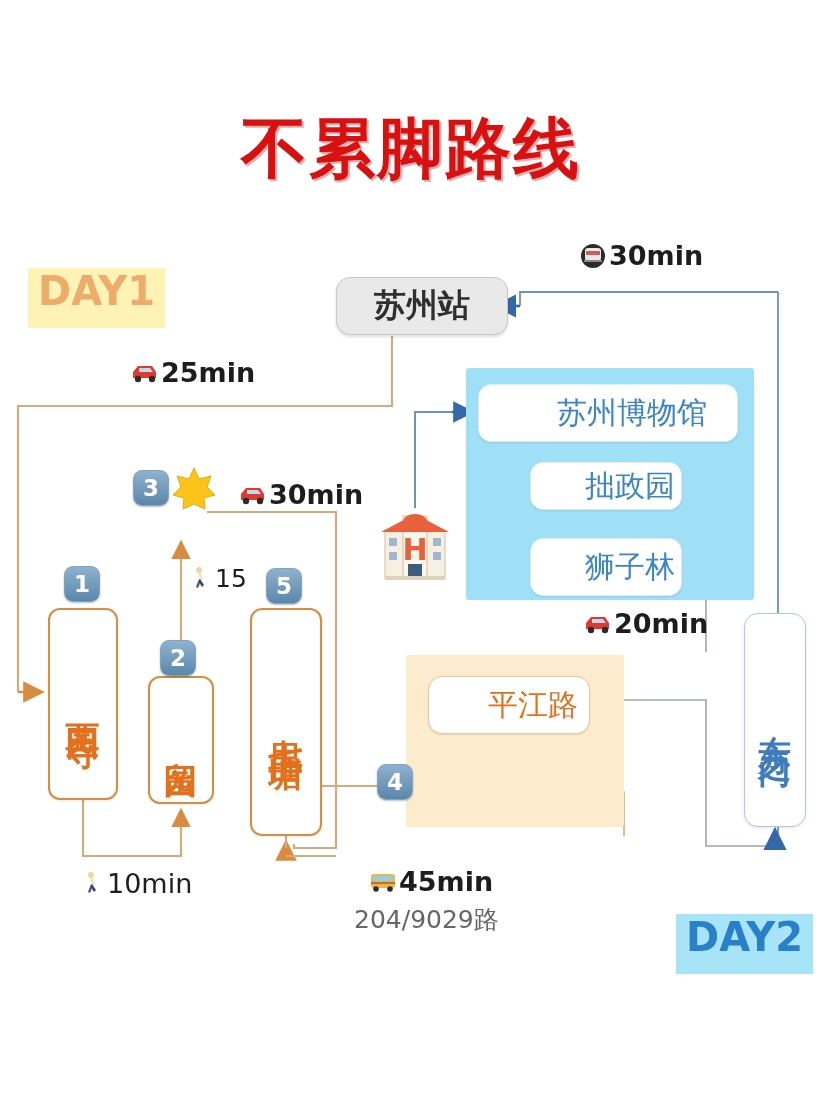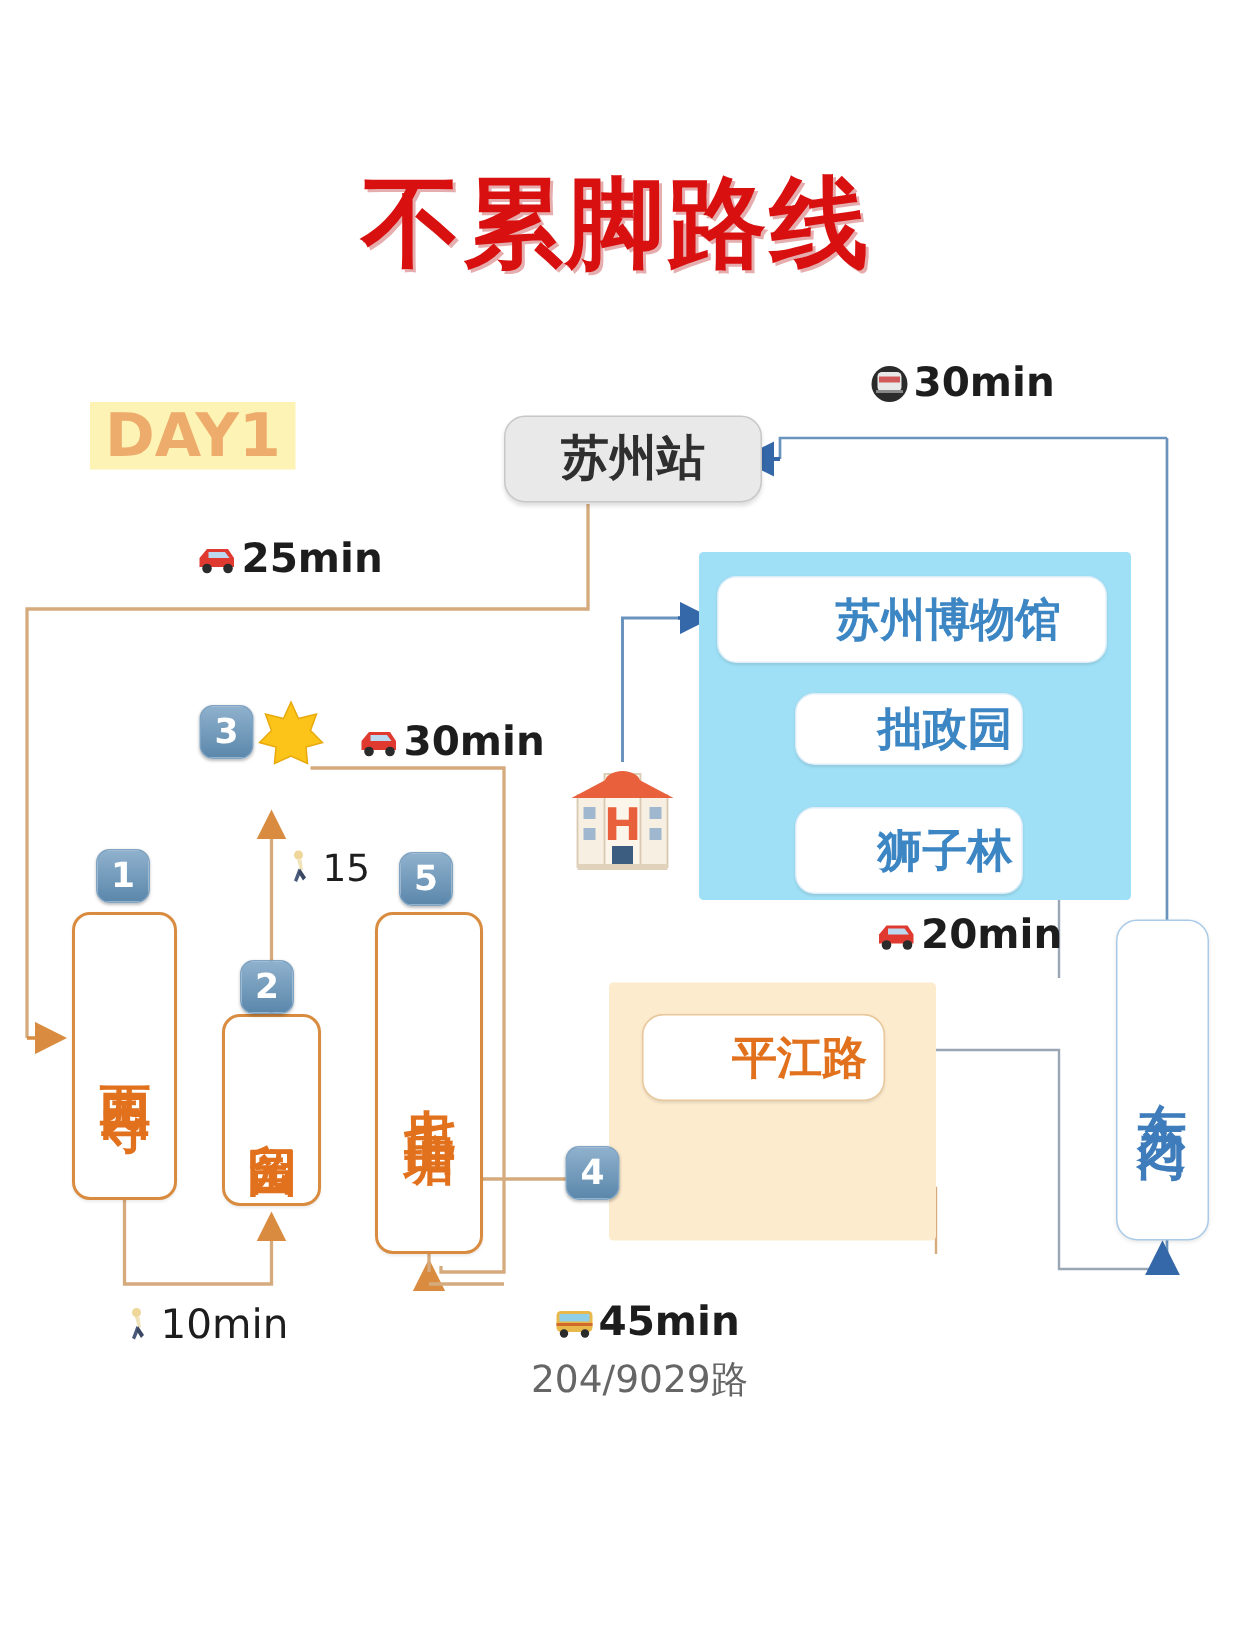--- a/index.html
+++ b/index.html
@@ -29,23 +29,22 @@
     letter-spacing: 2px;
     text-shadow: 2px 2px 0 rgba(180,20,20,.35);
   }
 
   
   .daytag {
     position: absolute;
     font-family: "DejaVu Sans", sans-serif;
     font-size: 40px;
     font-weight: bold;
-    padding: 2px 10px 1px 10px;
+    padding: 2px 10px 16px 10px;
     line-height: 1.05;
-    margin-left: 32px;
   }
   .daytag.d1 { left: 28px; top: 268px; color: #edab6c; background: #fdf3b4; }
   .daytag.d2 { left: 676px; top: 914px; color: #2a7fc9; background: #a7e4f7; }
 
   
   .node {
     position: absolute;
     border-radius: 12px;
     background: #ffffff;
     display: flex;
@@ -103,21 +102,21 @@
     left: 466px; top: 368px; width: 288px; height: 232px;
     background: #9fe0f6;
     border-radius: 3px;
   }
   .pill {
     position: absolute;
     border-radius: 13px;
     background: #ffffff;
     display: flex; align-items: center; justify-content: center;
     font-family: "DejaVu Sans", sans-serif;
-    font-weight: bold;
+    font-weight: normal;
     box-shadow: 0 1px 2px rgba(0,0,0,.10);
     padding-left: 48px;
   }
   .pill.blue { color: #3c86c4; border: 1px solid #ddeef9; font-size: 30px; }
   #p-museum { left: 478px; top: 384px; width: 260px; height: 58px; }
   #p-zhuozheng { left: 530px; top: 462px; width: 152px; height: 48px; }
   #p-shizilin { left: 530px; top: 538px; width: 152px; height: 58px; }
 
   
   .panel-orange {
@@ -256,20 +255,21 @@
     <path d="M 322 786 L 398 786" fill="none" stroke="#d5ab7e" stroke-width="2.2"></path>
     <path d="M 398 786 L 414 786" fill="none" stroke="#d98c3f" stroke-width="2.6" marker-end="url(#arrO)"></path>
     <path d="M 322 786 L 322 766 L 398 766" fill="none" stroke="#d5ab7e" stroke-width="0"></path>
 
     <path d="M 608 792 L 624 792 L 624 836" fill="none" stroke="#d5ab7e" stroke-width="1.6"></path>
   </svg>
 
   <div class="title">不累脚路线</div>
 
   <div class="daytag d1">DAY1</div>
+  <div class="daytag d2">DAY2</div>
 
   <div class="node station" id="n-station">苏州站</div>
 
   <div class="panel-blue"></div>
   <div class="pill blue" id="p-museum">苏州博物馆</div>
   <div class="pill blue" id="p-zhuozheng">拙政园</div>
   <div class="pill blue" id="p-shizilin">狮子林</div>
 
   <div class="panel-orange"></div>
   <div class="pill orange" id="p-pingjianglu">平江路</div>

